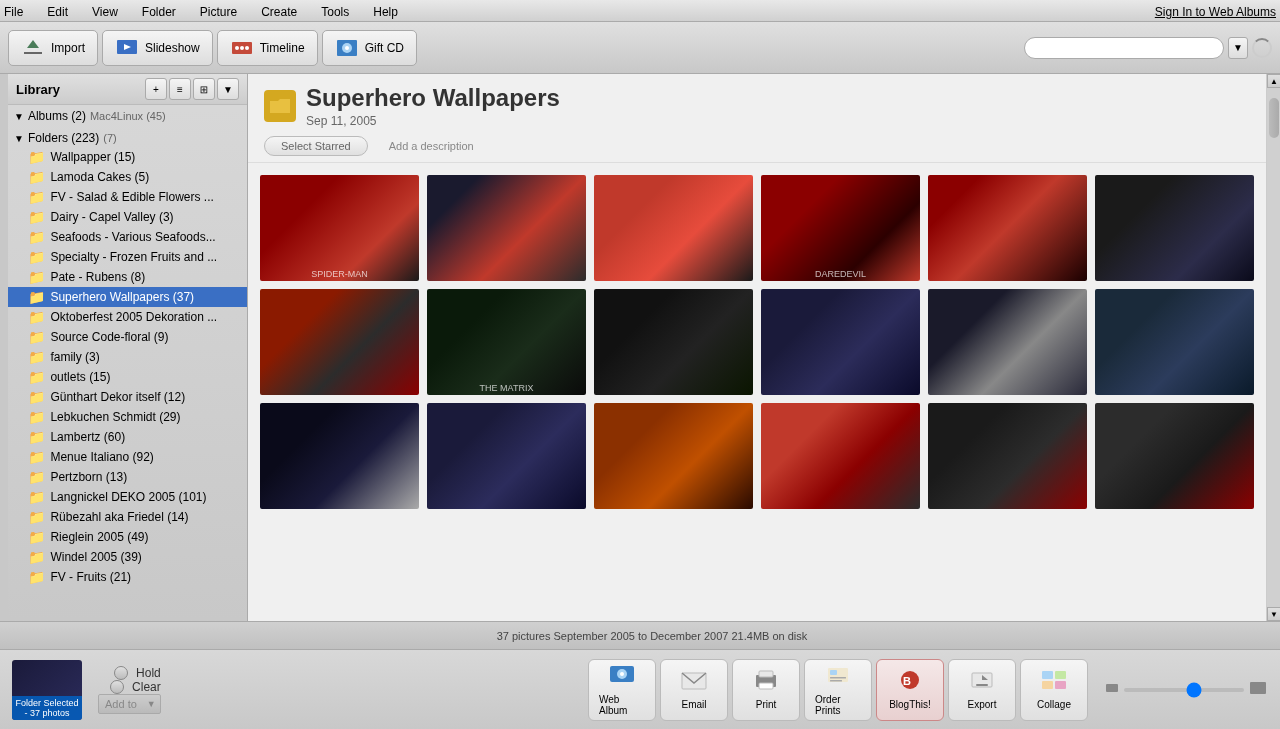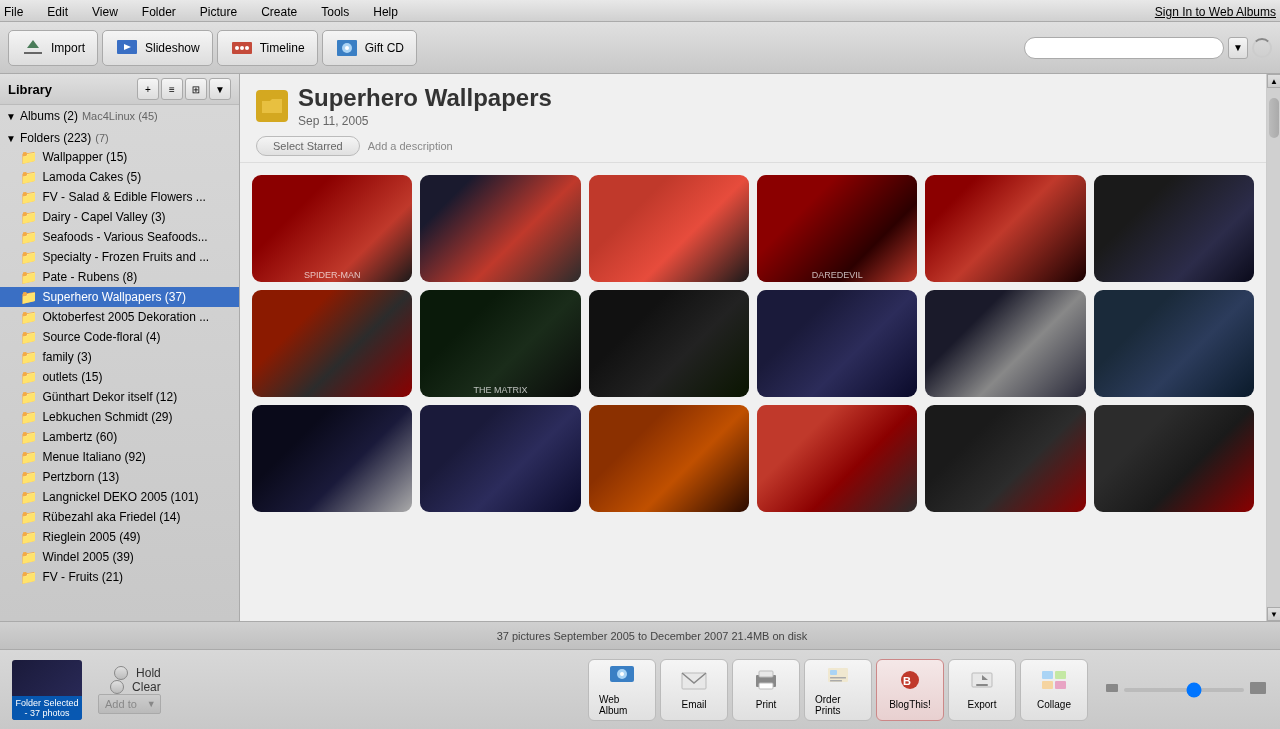--- a/index.html
+++ b/index.html
@@ -18,44 +18,44 @@
     .search-box { background: #fff; border: 1px solid #aaa; border-radius: 12px; padding: 3px 8px 3px 24px; width: 200px; font-size: 12px; position: relative; }
     .search-wrapper { position: relative; }
     .search-icon-inner { position: absolute; left: 8px; top: 50%; transform: translateY(-50%); color: #888; font-size: 12px; }
     .dropdown-arrow { background: linear-gradient(to bottom, #f5f5f5, #ddd); border: 1px solid #aaa; border-radius: 3px; width: 20px; height: 22px; display: flex; align-items: center; justify-content: center; cursor: pointer; font-size: 10px; }
     .spinner { width: 20px; height: 20px; border: 2px solid #ccc; border-top: 2px solid #888; border-radius: 50%; }
 
     
     #main { display: flex; height: calc(729px - 22px - 52px - 28px - 80px); }
 
     
-    #sidebar { width: 240px; background: linear-gradient(to bottom, #d8d8d8, #c8c8c8); border-right: 1px solid #aaa; display: flex; flex-direction: column; overflow: hidden; }
+    #sidebar { width: 240px; background: linear-gradient(to bottom, #d8d8d8, #c8c8c8); border-right: 1px solid #aaa; display: flex; flex-direction: column; overflow: hidden; margin-left: 8px; }
     .sidebar-header { display: flex; align-items: center; justify-content: space-between; padding: 4px 8px; background: linear-gradient(to bottom, #e0e0e0, #ccc); border-bottom: 1px solid #bbb; }
     .sidebar-header-title { font-weight: bold; font-size: 13px; }
     .sidebar-header-btns { display: flex; gap: 2px; }
     .sidebar-header-btn { background: linear-gradient(to bottom, #f5f5f5, #ddd); border: 1px solid #aaa; border-radius: 3px; width: 22px; height: 22px; display: flex; align-items: center; justify-content: center; cursor: pointer; font-size: 10px; }
     .sidebar-tree { overflow-y: auto; flex: 1; }
     .tree-section { padding: 2px 0; }
     .tree-section-header { display: flex; align-items: center; padding: 2px 6px; font-size: 12px; cursor: pointer; }
     .triangle { margin-right: 4px; font-size: 10px; }
     .tree-item { display: flex; align-items: center; padding: 2px 8px 2px 20px; font-size: 12px; cursor: pointer; white-space: nowrap; overflow: hidden; text-overflow: ellipsis; }
     .tree-item.active { background: #3a6fc4; color: white; }
     .folder-icon { margin-right: 5px; font-size: 14px; }
     .folder-icon-brown { color: #8b6914; }
 
     
     #content { flex: 1; background: #f0f0f0; display: flex; flex-direction: column; overflow: hidden; }
     .album-header { padding: 10px 16px 6px; background: #f0f0f0; border-bottom: 1px solid #ddd; }
     .album-title { font-size: 24px; font-weight: bold; color: #333; }
     .album-date { font-size: 12px; color: #666; margin-top: 2px; }
-    .album-actions { display: flex; align-items: center; gap: 8px; margin-top: 8px; }
+    .album-actions { display: flex; align-items: center; gap: 21px; margin-top: 8px; }
     .starred-btn { background: linear-gradient(to bottom, #f5f5f5, #e0e0e0); border: 1px solid #bbb; border-radius: 10px; padding: 3px 16px; font-size: 11px; cursor: pointer; color: #666; }
     .desc-link { font-size: 11px; color: #888; cursor: pointer; }
     .photo-grid { flex: 1; overflow-y: auto; padding: 12px; display: grid; grid-template-columns: repeat(6, 1fr); gap: 8px; align-content: start; }
-    .photo-cell { background: #222; border-radius: 9px; aspect-ratio: 3/2; overflow: hidden; cursor: pointer; position: relative; }
+    .photo-cell { background: #222; border-radius: 2px; aspect-ratio: 3/2; overflow: hidden; cursor: pointer; position: relative; }
 
     
     .ph-spiderman1 { background: linear-gradient(135deg, #8b0000 30%, #c0392b 70%, #1a1a1a 100%); }
     .ph-spiderman2 { background: linear-gradient(135deg, #1a1a2e 20%, #c0392b 60%, #2c2c2c 100%); }
     .ph-spiderman3 { background: linear-gradient(135deg, #c0392b 30%, #e74c3c 60%, #1a1a1a 100%); }
     .ph-daredevil { background: linear-gradient(135deg, #8b0000 30%, #2c0000 70%, #c0392b 100%); }
     .ph-elektra { background: linear-gradient(135deg, #8b0000 20%, #c0392b 50%, #1a0000 100%); }
     .ph-dark1 { background: linear-gradient(135deg, #1a1a1a 30%, #2c2c4a 70%, #0a0a1a 100%); }
     .ph-daredevil2 { background: linear-gradient(135deg, #8b1a00 30%, #2c2c2c 60%, #8b0000 100%); }
     .ph-matrix { background: linear-gradient(135deg, #0a1a0a 30%, #1a2c1a 60%, #0a0a0a 100%); }
@@ -229,21 +229,21 @@
         <div class="tree-item active">
           <span class="folder-icon" style="color:#222;">📁</span>
           <span>Superhero Wallpapers (37)</span>
         </div>
         <div class="tree-item">
           <span class="folder-icon folder-icon-brown">📁</span>
           <span>Oktoberfest 2005 Dekoration ...</span>
         </div>
         <div class="tree-item">
           <span class="folder-icon folder-icon-brown">📁</span>
-          <span>Source Code-floral (4)</span>
+          <span>Source Code-floral (9)</span>
         </div>
         <div class="tree-item">
           <span class="folder-icon folder-icon-brown">📁</span>
           <span>family (3)</span>
         </div>
         <div class="tree-item">
           <span class="folder-icon folder-icon-brown">📁</span>
           <span>outlets (15)</span>
         </div>
         <div class="tree-item">

